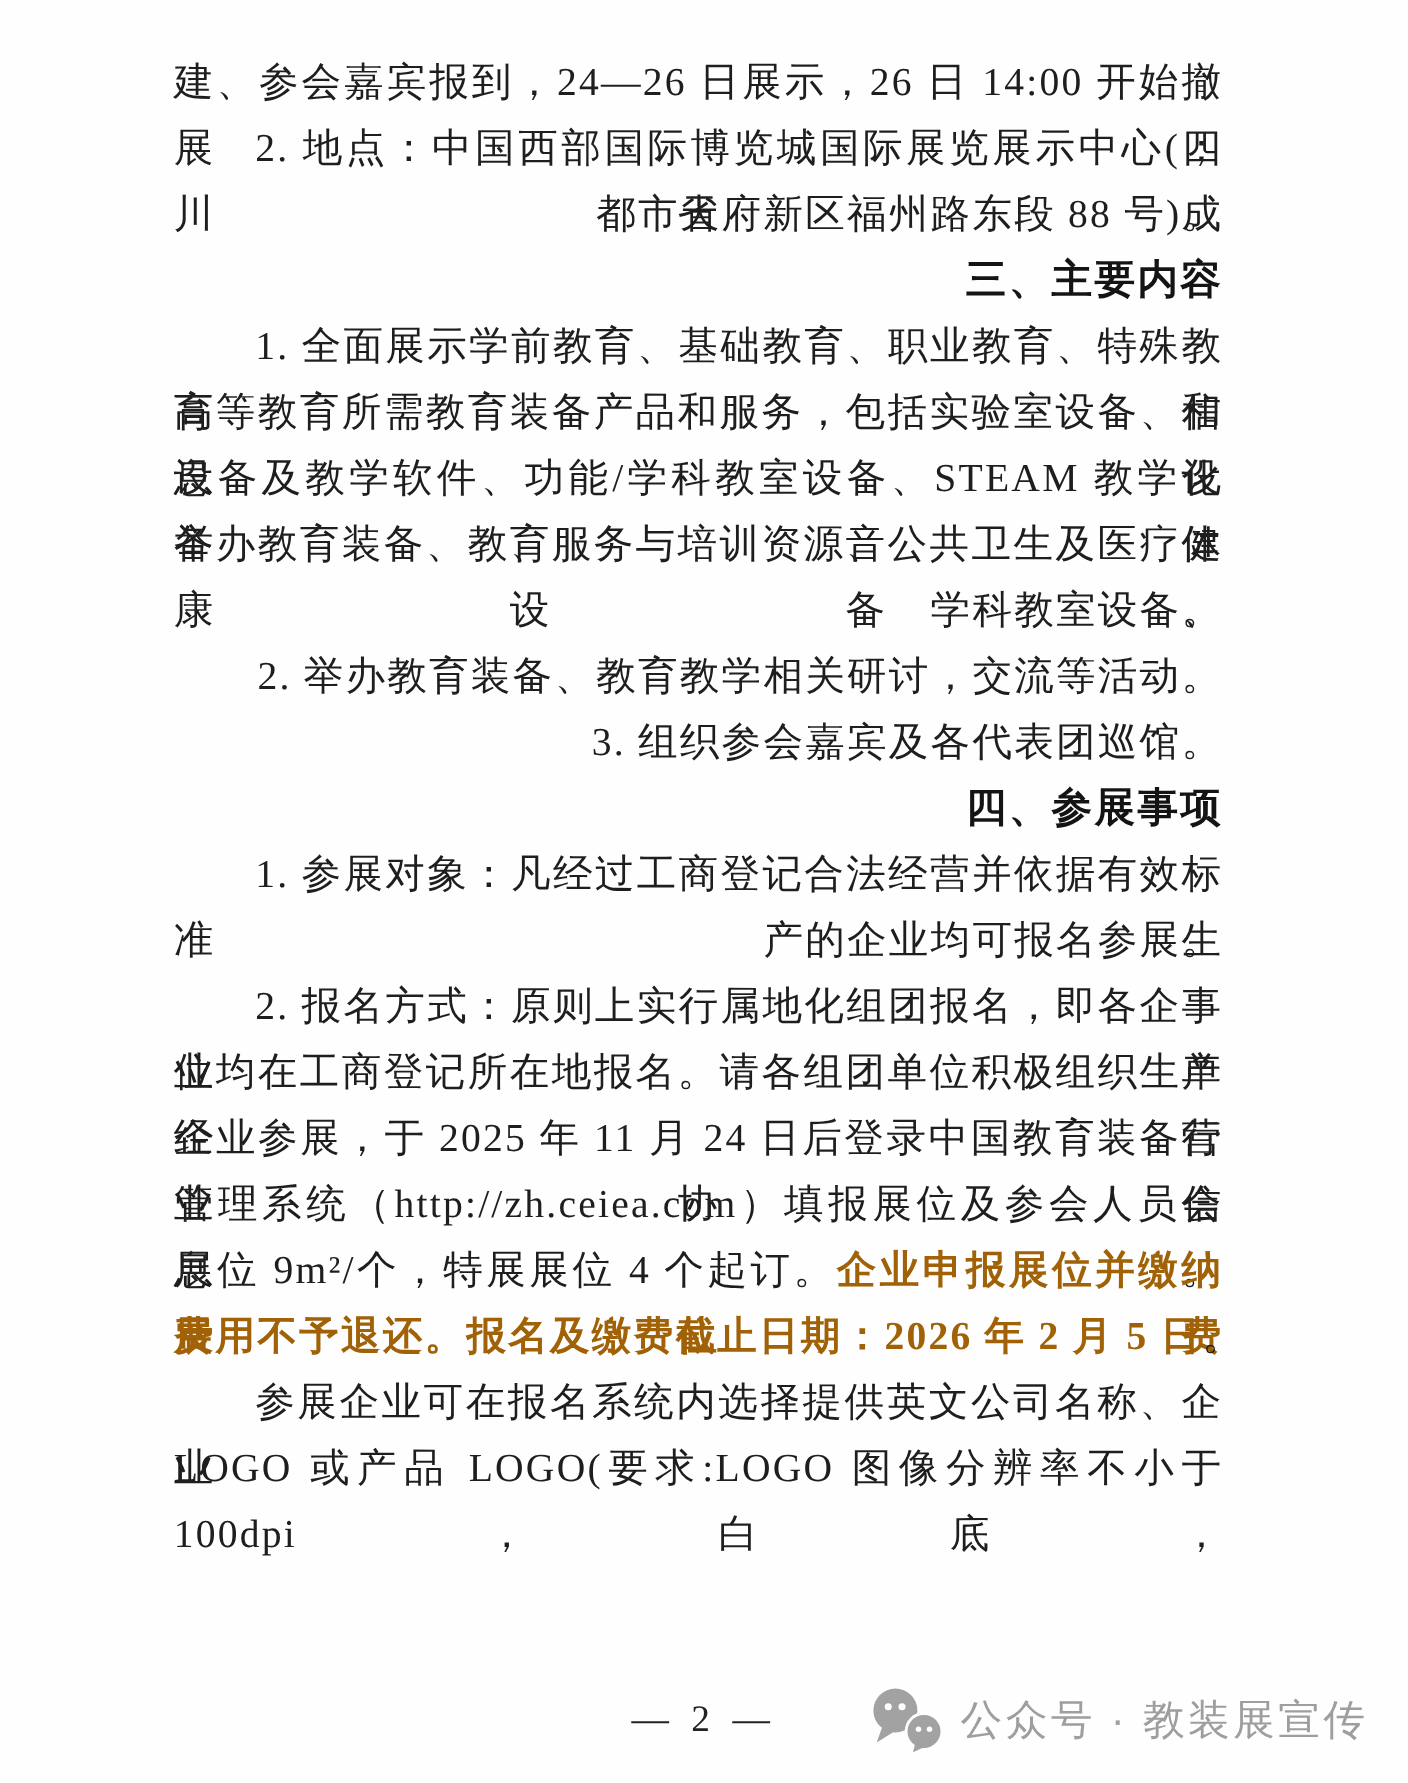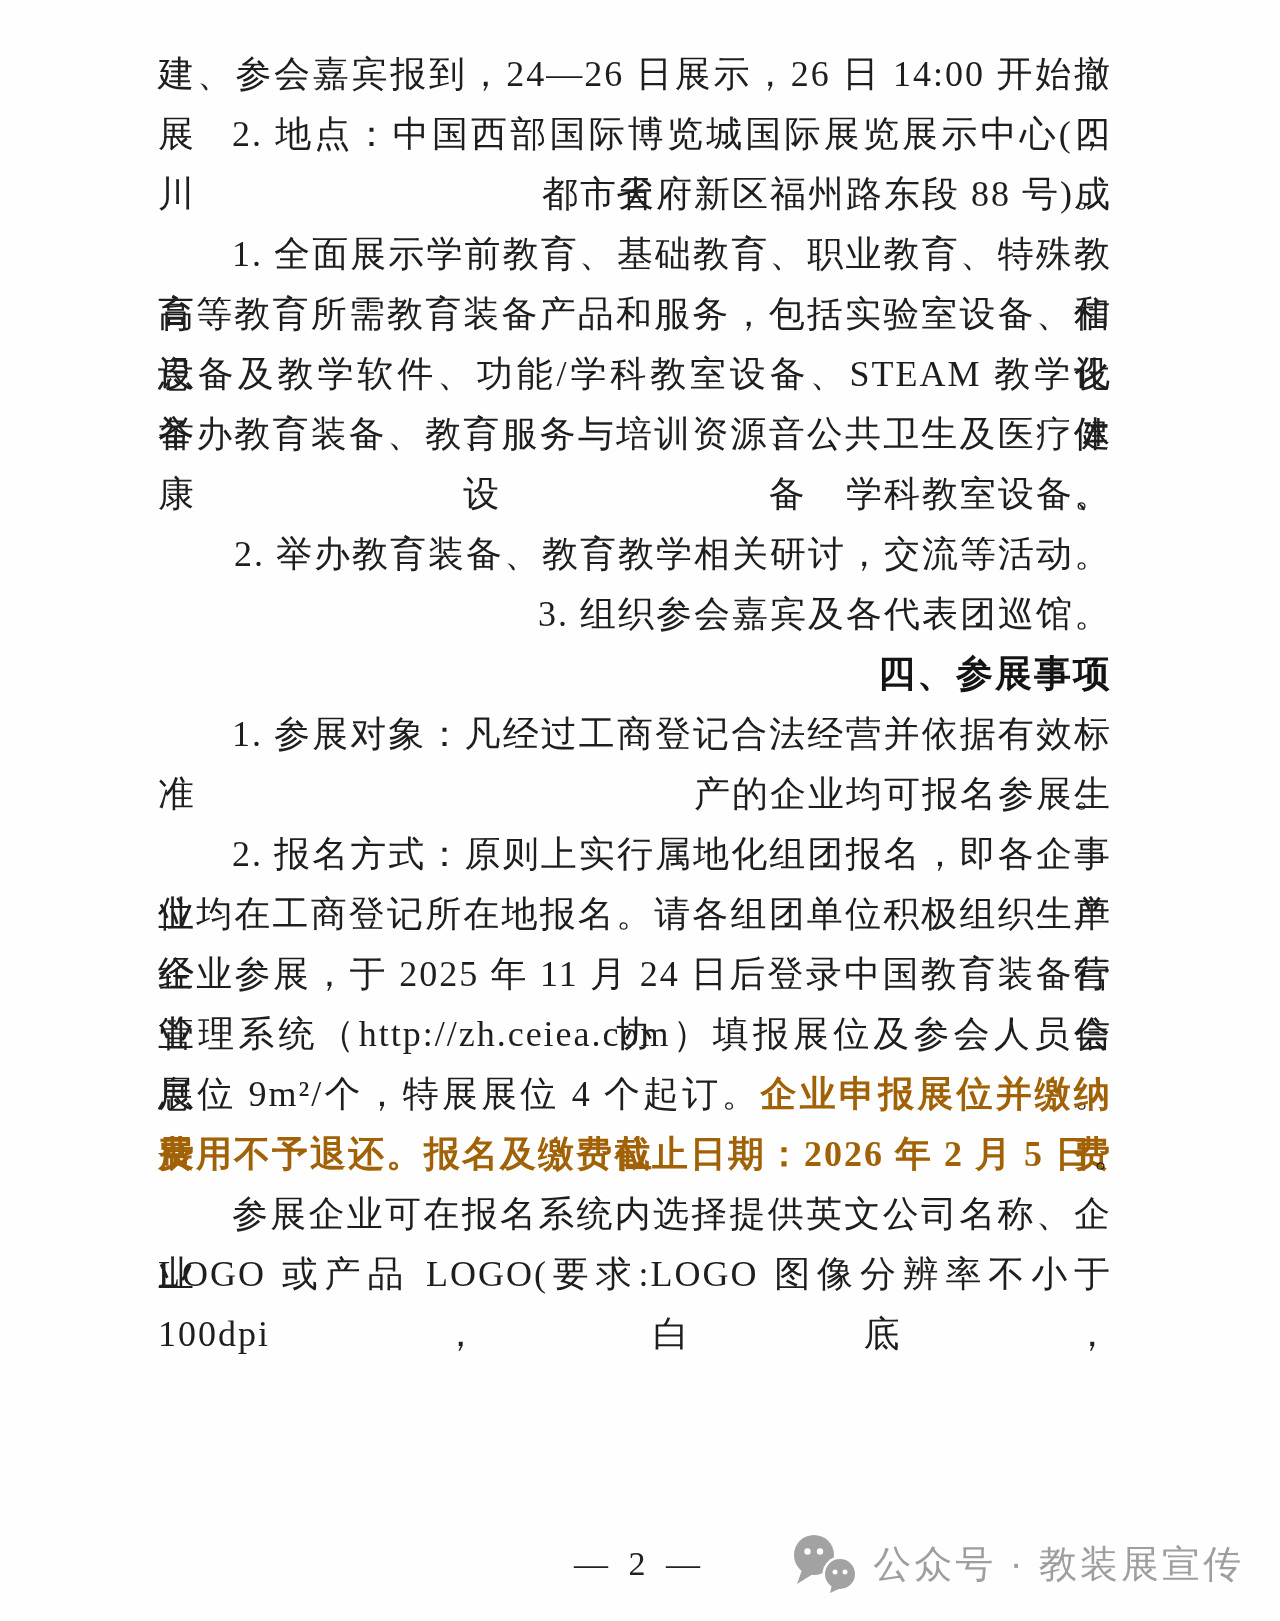--- a/index.html
+++ b/index.html
@@ -87,20 +87,21 @@
   }
 </style>
 </head>
 <body>
 
 <div class="page">
   <div class="content">
     <div class="line justify"><span>建、参会嘉宾报到，24—26 日展示，26 日 14:00 开始撤展；</span></div>
     <div class="line indent justify"><span>2. 地点：中国西部国际博览城国际展览展示中心(四川省成</span></div>
     <div class="line"><span>都市天府新区福州路东段 88 号)。</span></div>
+    <div class="line indent heading"><span>三、主要内容</span></div>
     <div class="line indent justify"><span>1. 全面展示学前教育、基础教育、职业教育、特殊教育和</span></div>
     <div class="line justify"><span>高等教育所需教育装备产品和服务，包括实验室设备、信息化</span></div>
     <div class="line justify"><span>设备及教学软件、功能/学科教室设备、STEAM 教学设备、音体</span></div>
     <div class="line justify"><span>举办教育装备、教育服务与培训资源、公共卫生及医疗健康设备、</span></div>
     <div class="line"><span>学科教室设备。</span></div>
     <div class="line indent"><span>2. 举办教育装备、教育教学相关研讨，交流等活动。</span></div>
     <div class="line indent"><span>3. 组织参会嘉宾及各代表团巡馆。</span></div>
     <div class="line indent heading"><span>四、参展事项</span></div>
     <div class="line indent justify"><span>1. 参展对象：凡经过工商登记合法经营并依据有效标准生</span></div>
     <div class="line"><span>产的企业均可报名参展。</span></div>

